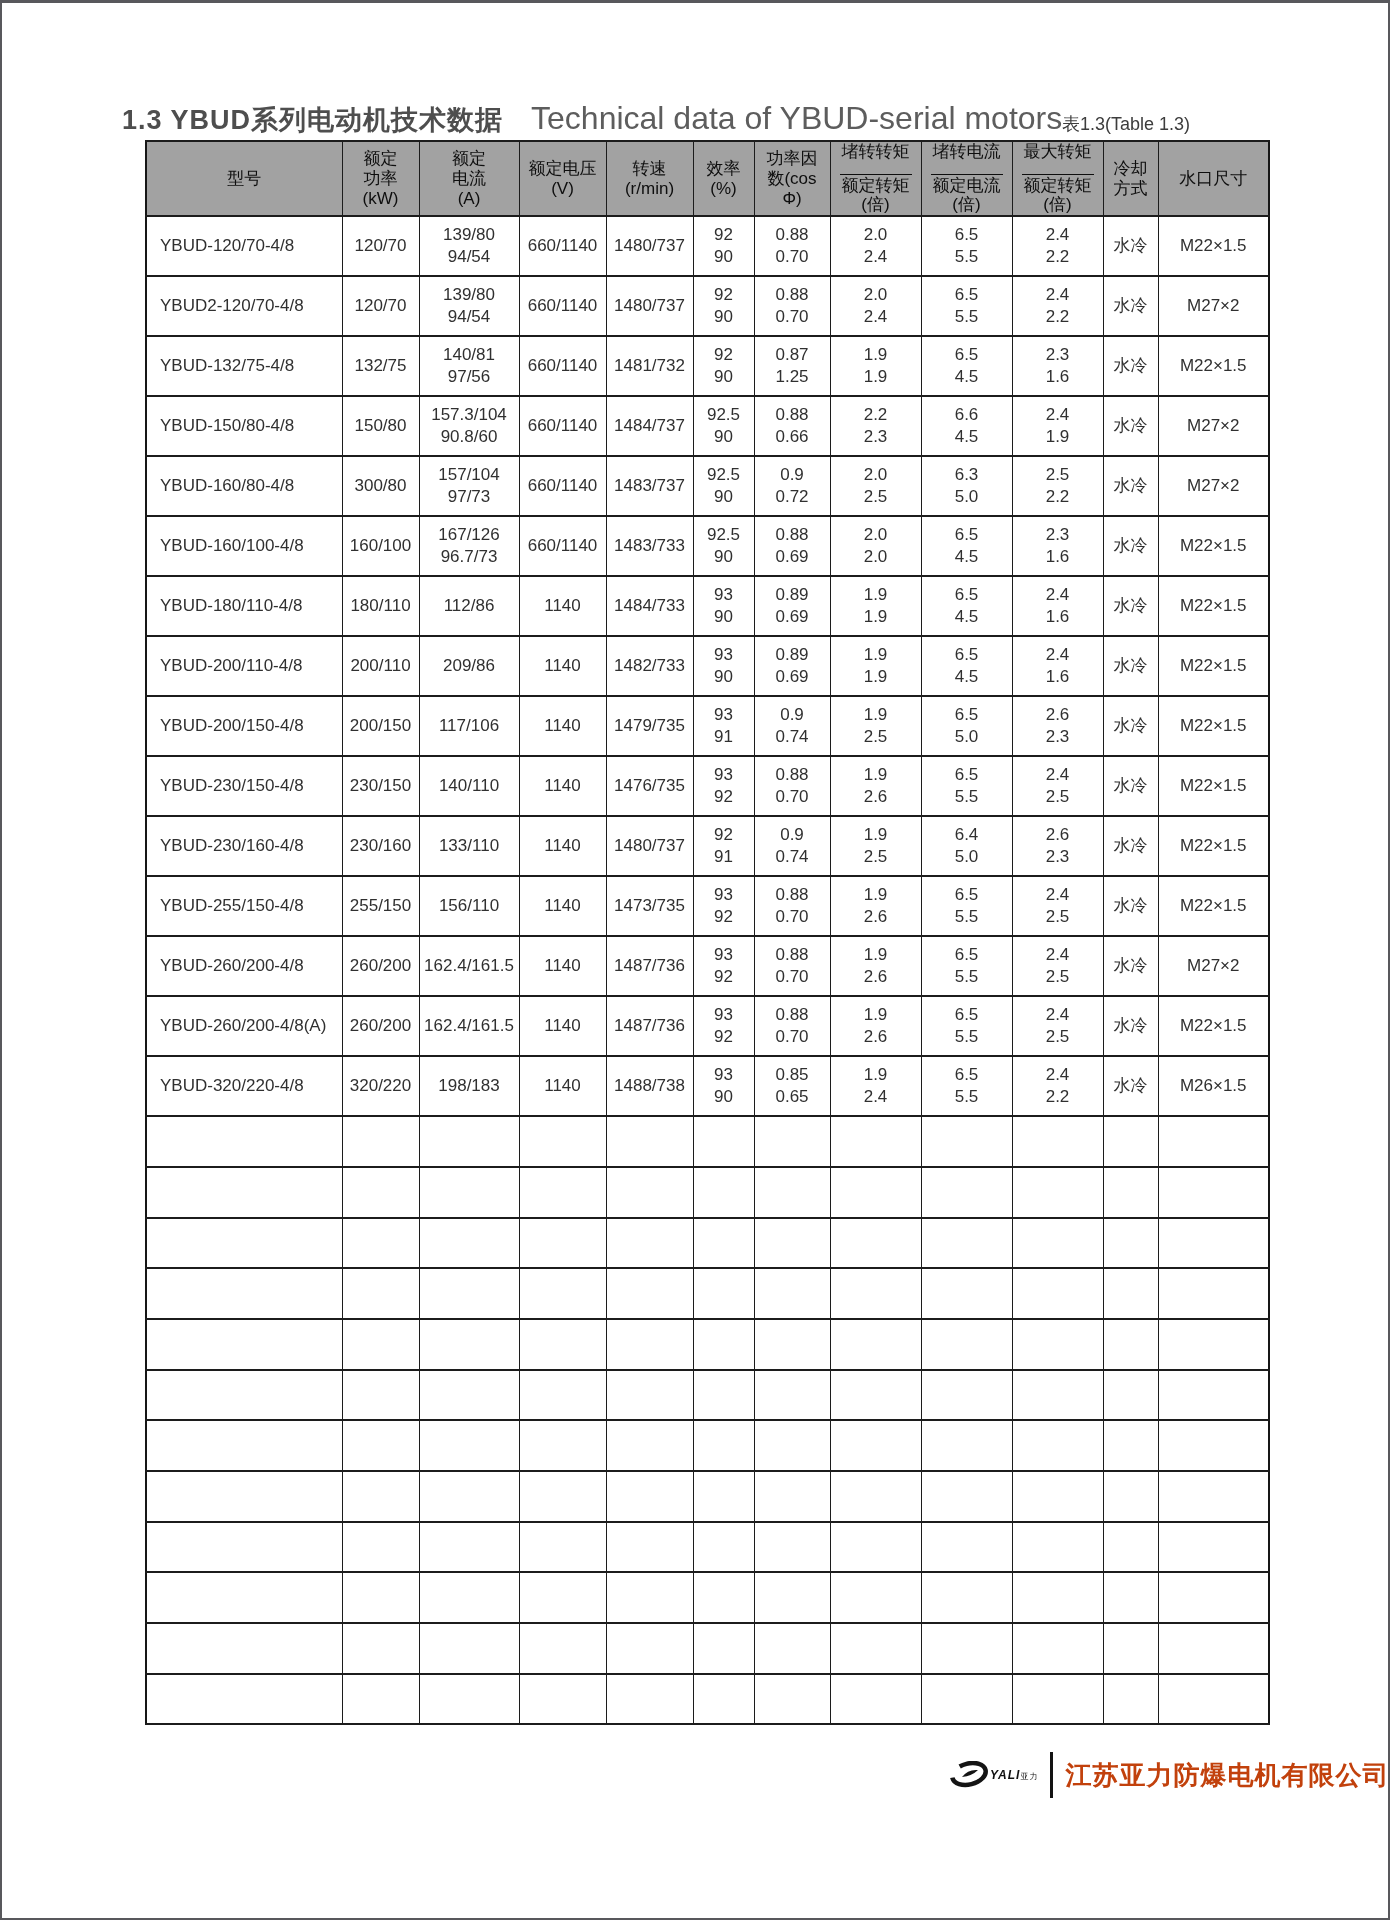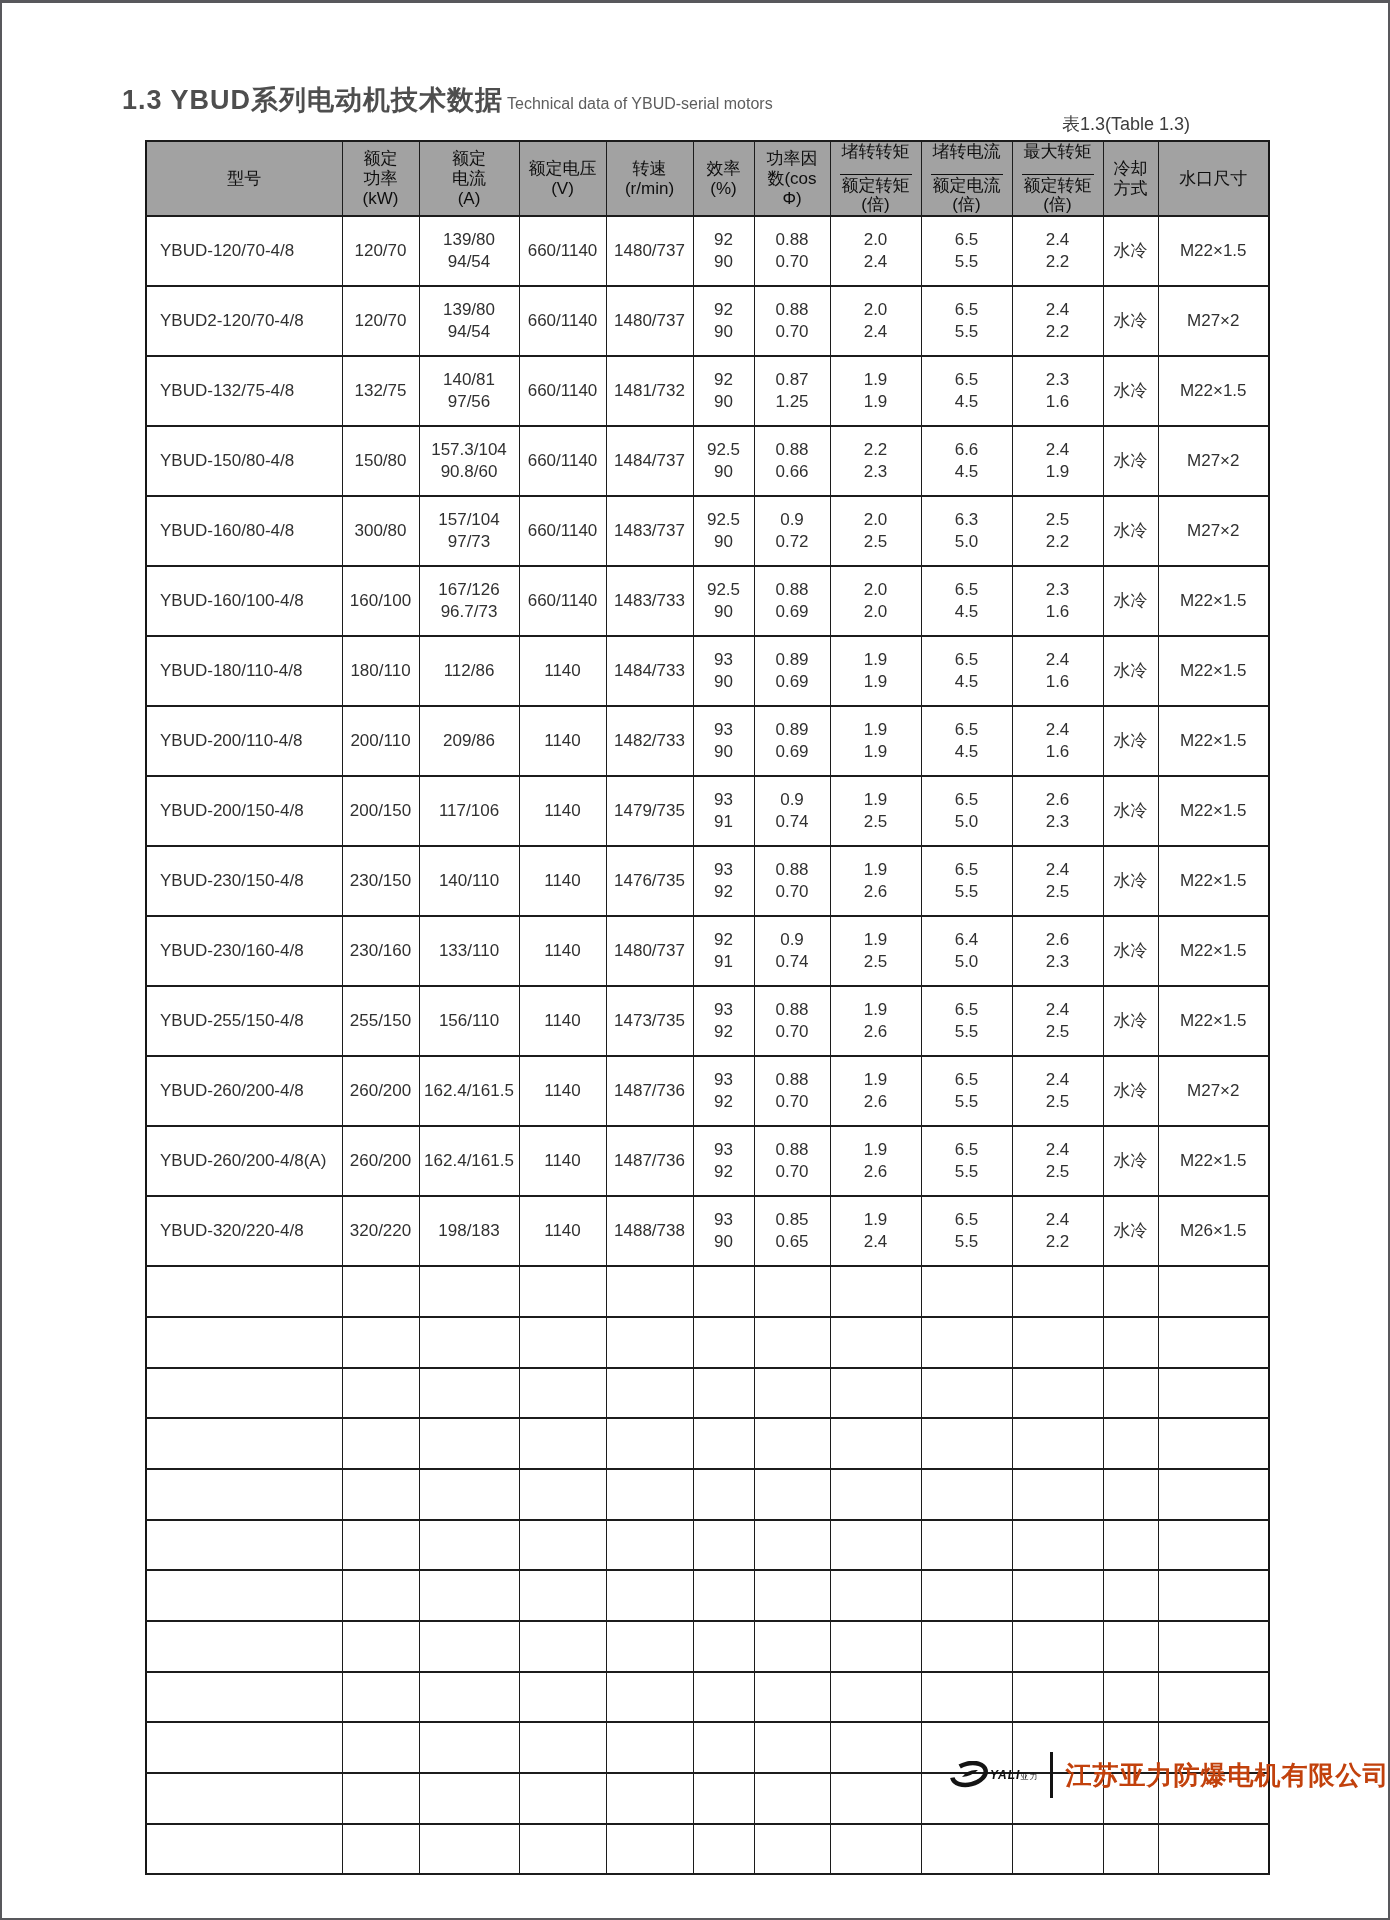--- a/index.html
+++ b/index.html
@@ -8,25 +8,25 @@
     width:1390px; height:1920px; position:relative;
     font-family:"Liberation Sans", sans-serif;
     background:#ffffff;
   }
   .page-frame {
     position:absolute; inset:0;
     border:2px solid #58585c; border-top-width:3px;
     pointer-events:none;
   }
   .title-row {
-    position:absolute; left:122px; top:82px;
-    display:flex; align-items:baseline; gap:4px; white-space:nowrap;
+    position:absolute; left:122px; top:100px;
+    display:flex; align-items:baseline; gap:28px; white-space:nowrap;
   }
   .title-zh { font-size:27px; font-weight:700; color:#4e4e4e; letter-spacing:1px; }
-  .title-en { font-size:16px; font-weight:400; color:#5d5d5d; }
+  .title-en { font-size:32px; font-weight:400; color:#5d5d5d; }
   .table-label {
     position:absolute; left:1062px; top:112px;
     font-size:18px; color:#3d3d3d;
   }
   table.spec {
     position:absolute; left:145px; top:140px;
     width:1123px; border-collapse:collapse; table-layout:fixed;
     border:2.5px solid #161616;
   }
   table.spec th, table.spec td {
@@ -34,21 +34,21 @@
     border-top-width:2px; border-bottom-width:2px;
     vertical-align:middle; text-align:center;
     overflow:hidden;
   }
   table.spec thead tr { height:64px; }
   table.spec thead th {
     background:#a2a2a2; color:#0e0e0e;
     font-size:17px; font-weight:400; line-height:1.18;
     white-space:pre-line;
   }
-  table.spec tbody tr.data-row { height:70px;margin-top:45px; }
+  table.spec tbody tr.data-row { height:60px;margin-top:45px; }
   table.spec tbody tr.empty-row { height:50.7px; }
   table.spec tbody td {
     font-size:17px; color:#303030; line-height:1.3;
     white-space:pre-line;
   }
   table.spec tbody td.model-cell {
     text-align:left; padding-left:13px; white-space:nowrap;
   }
   .frac { display:inline-block; line-height:1.15; }
   .frac .frac-top {

